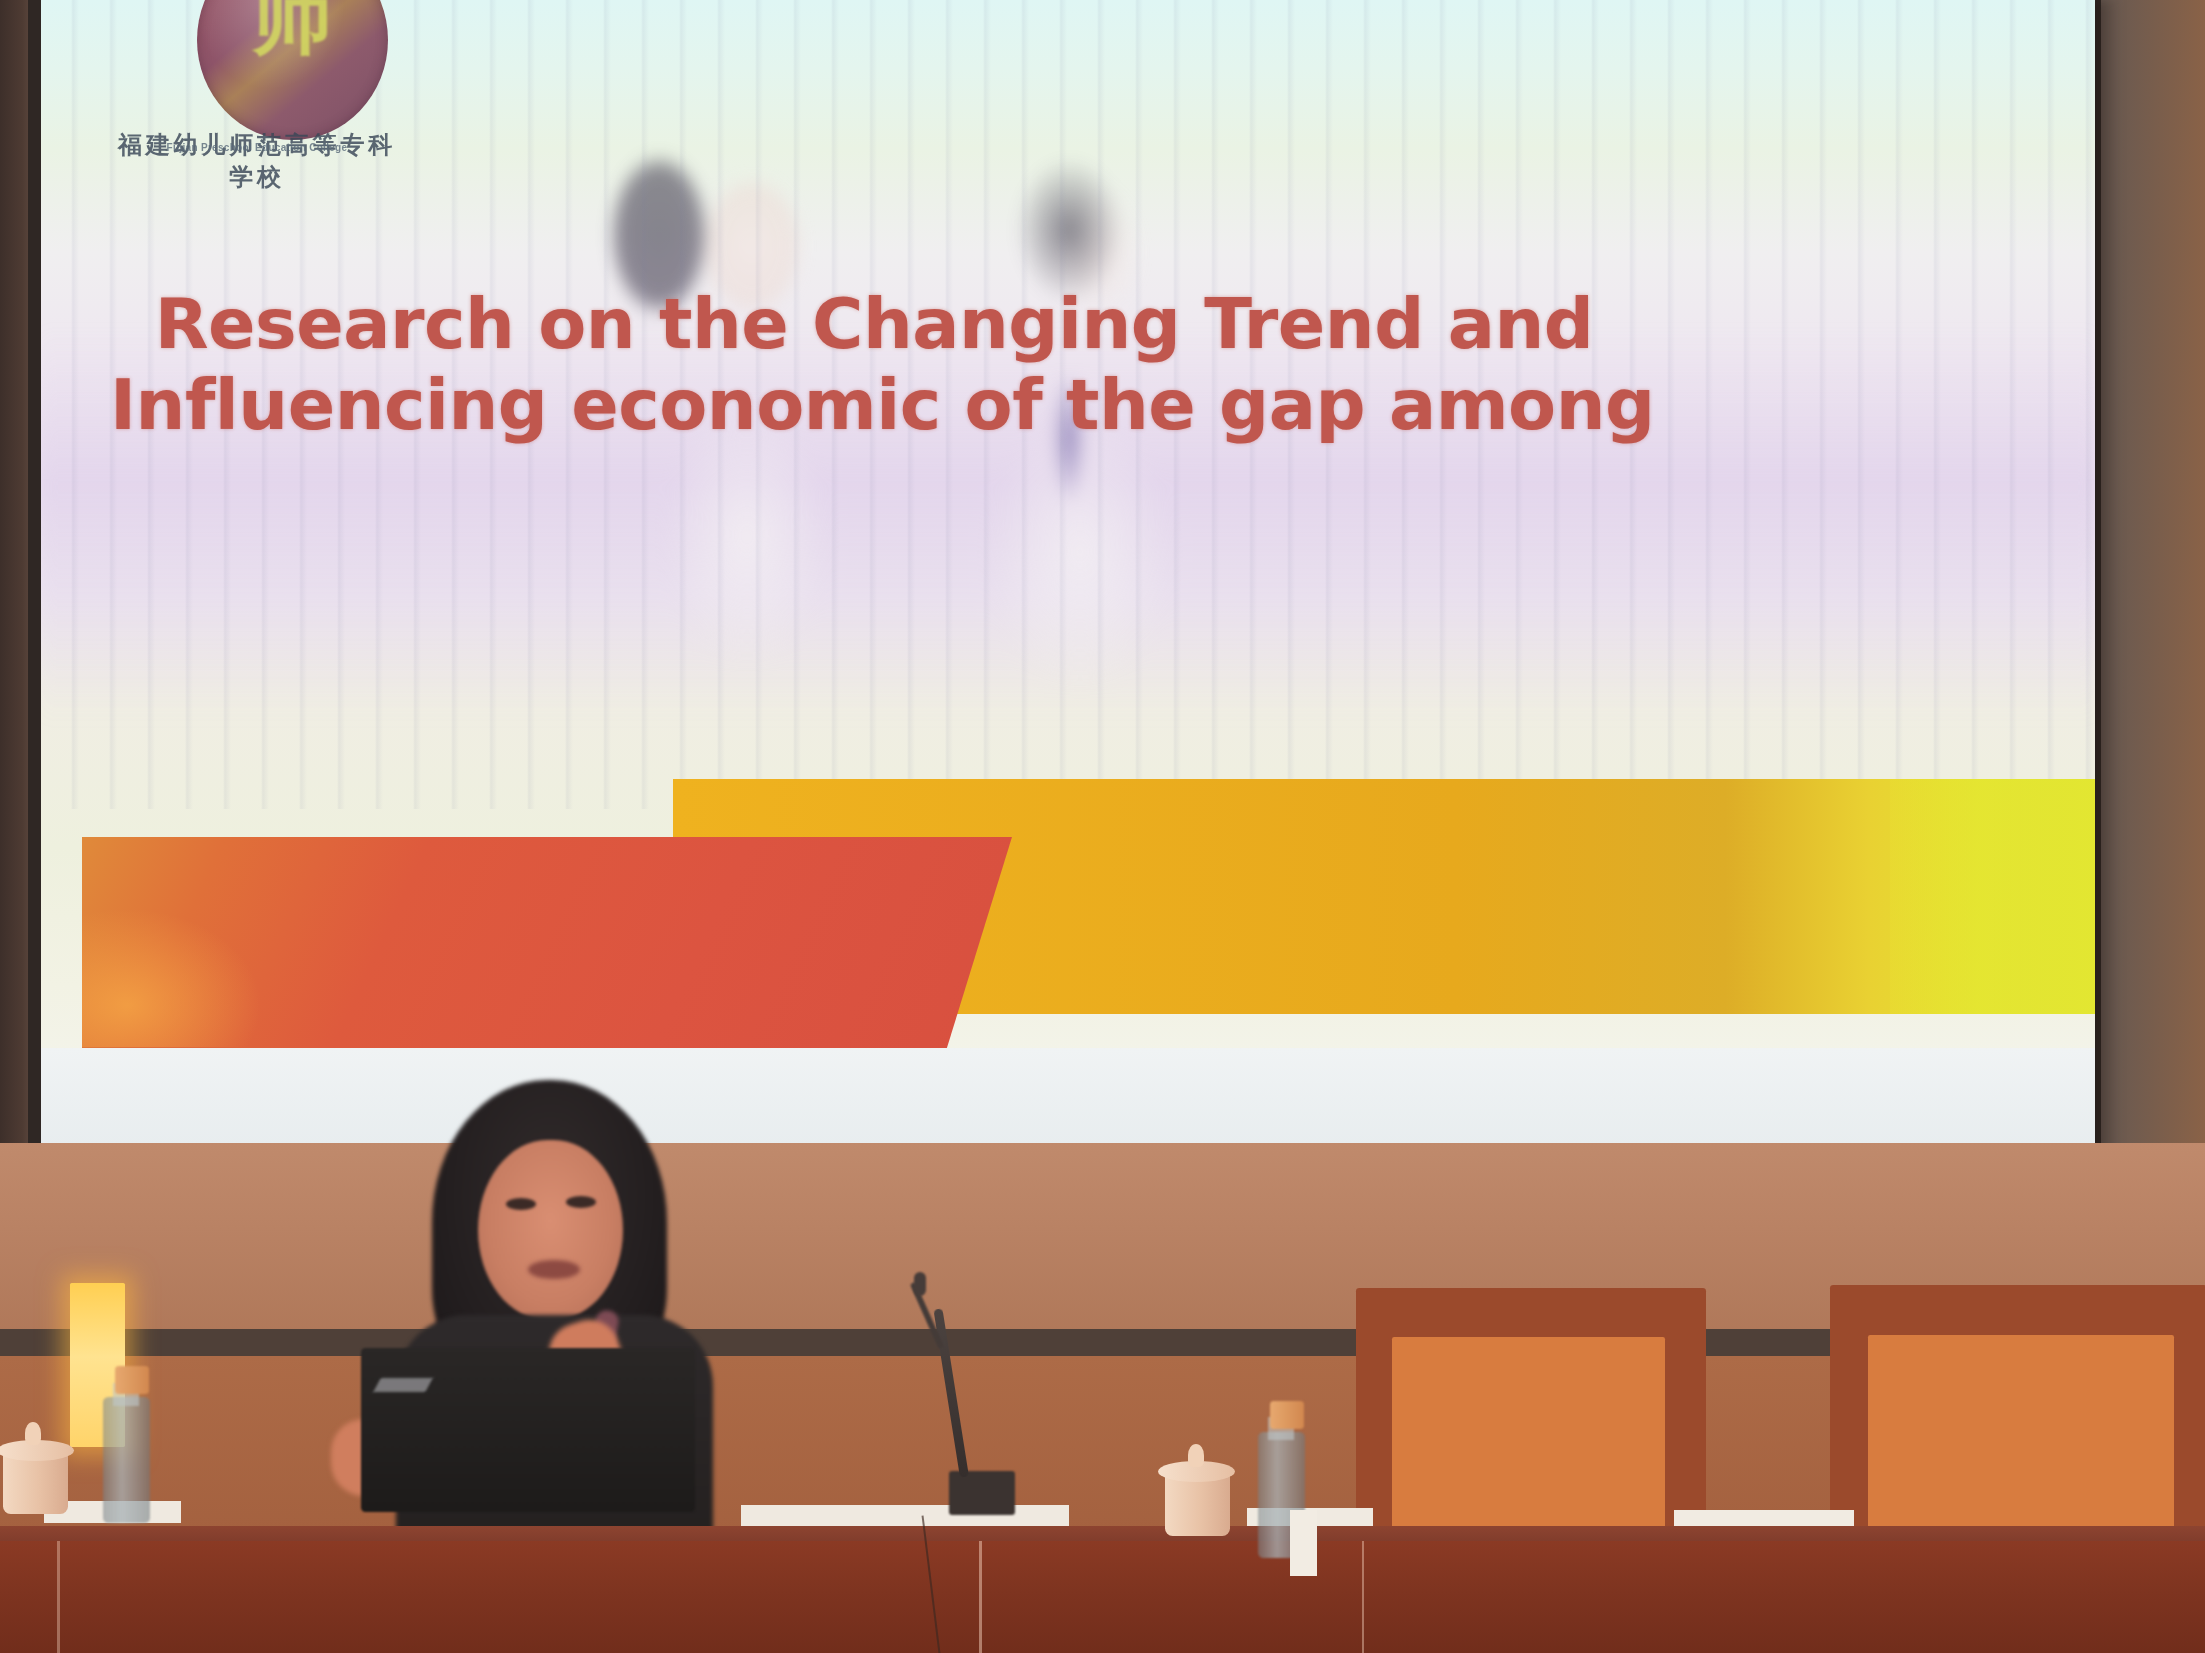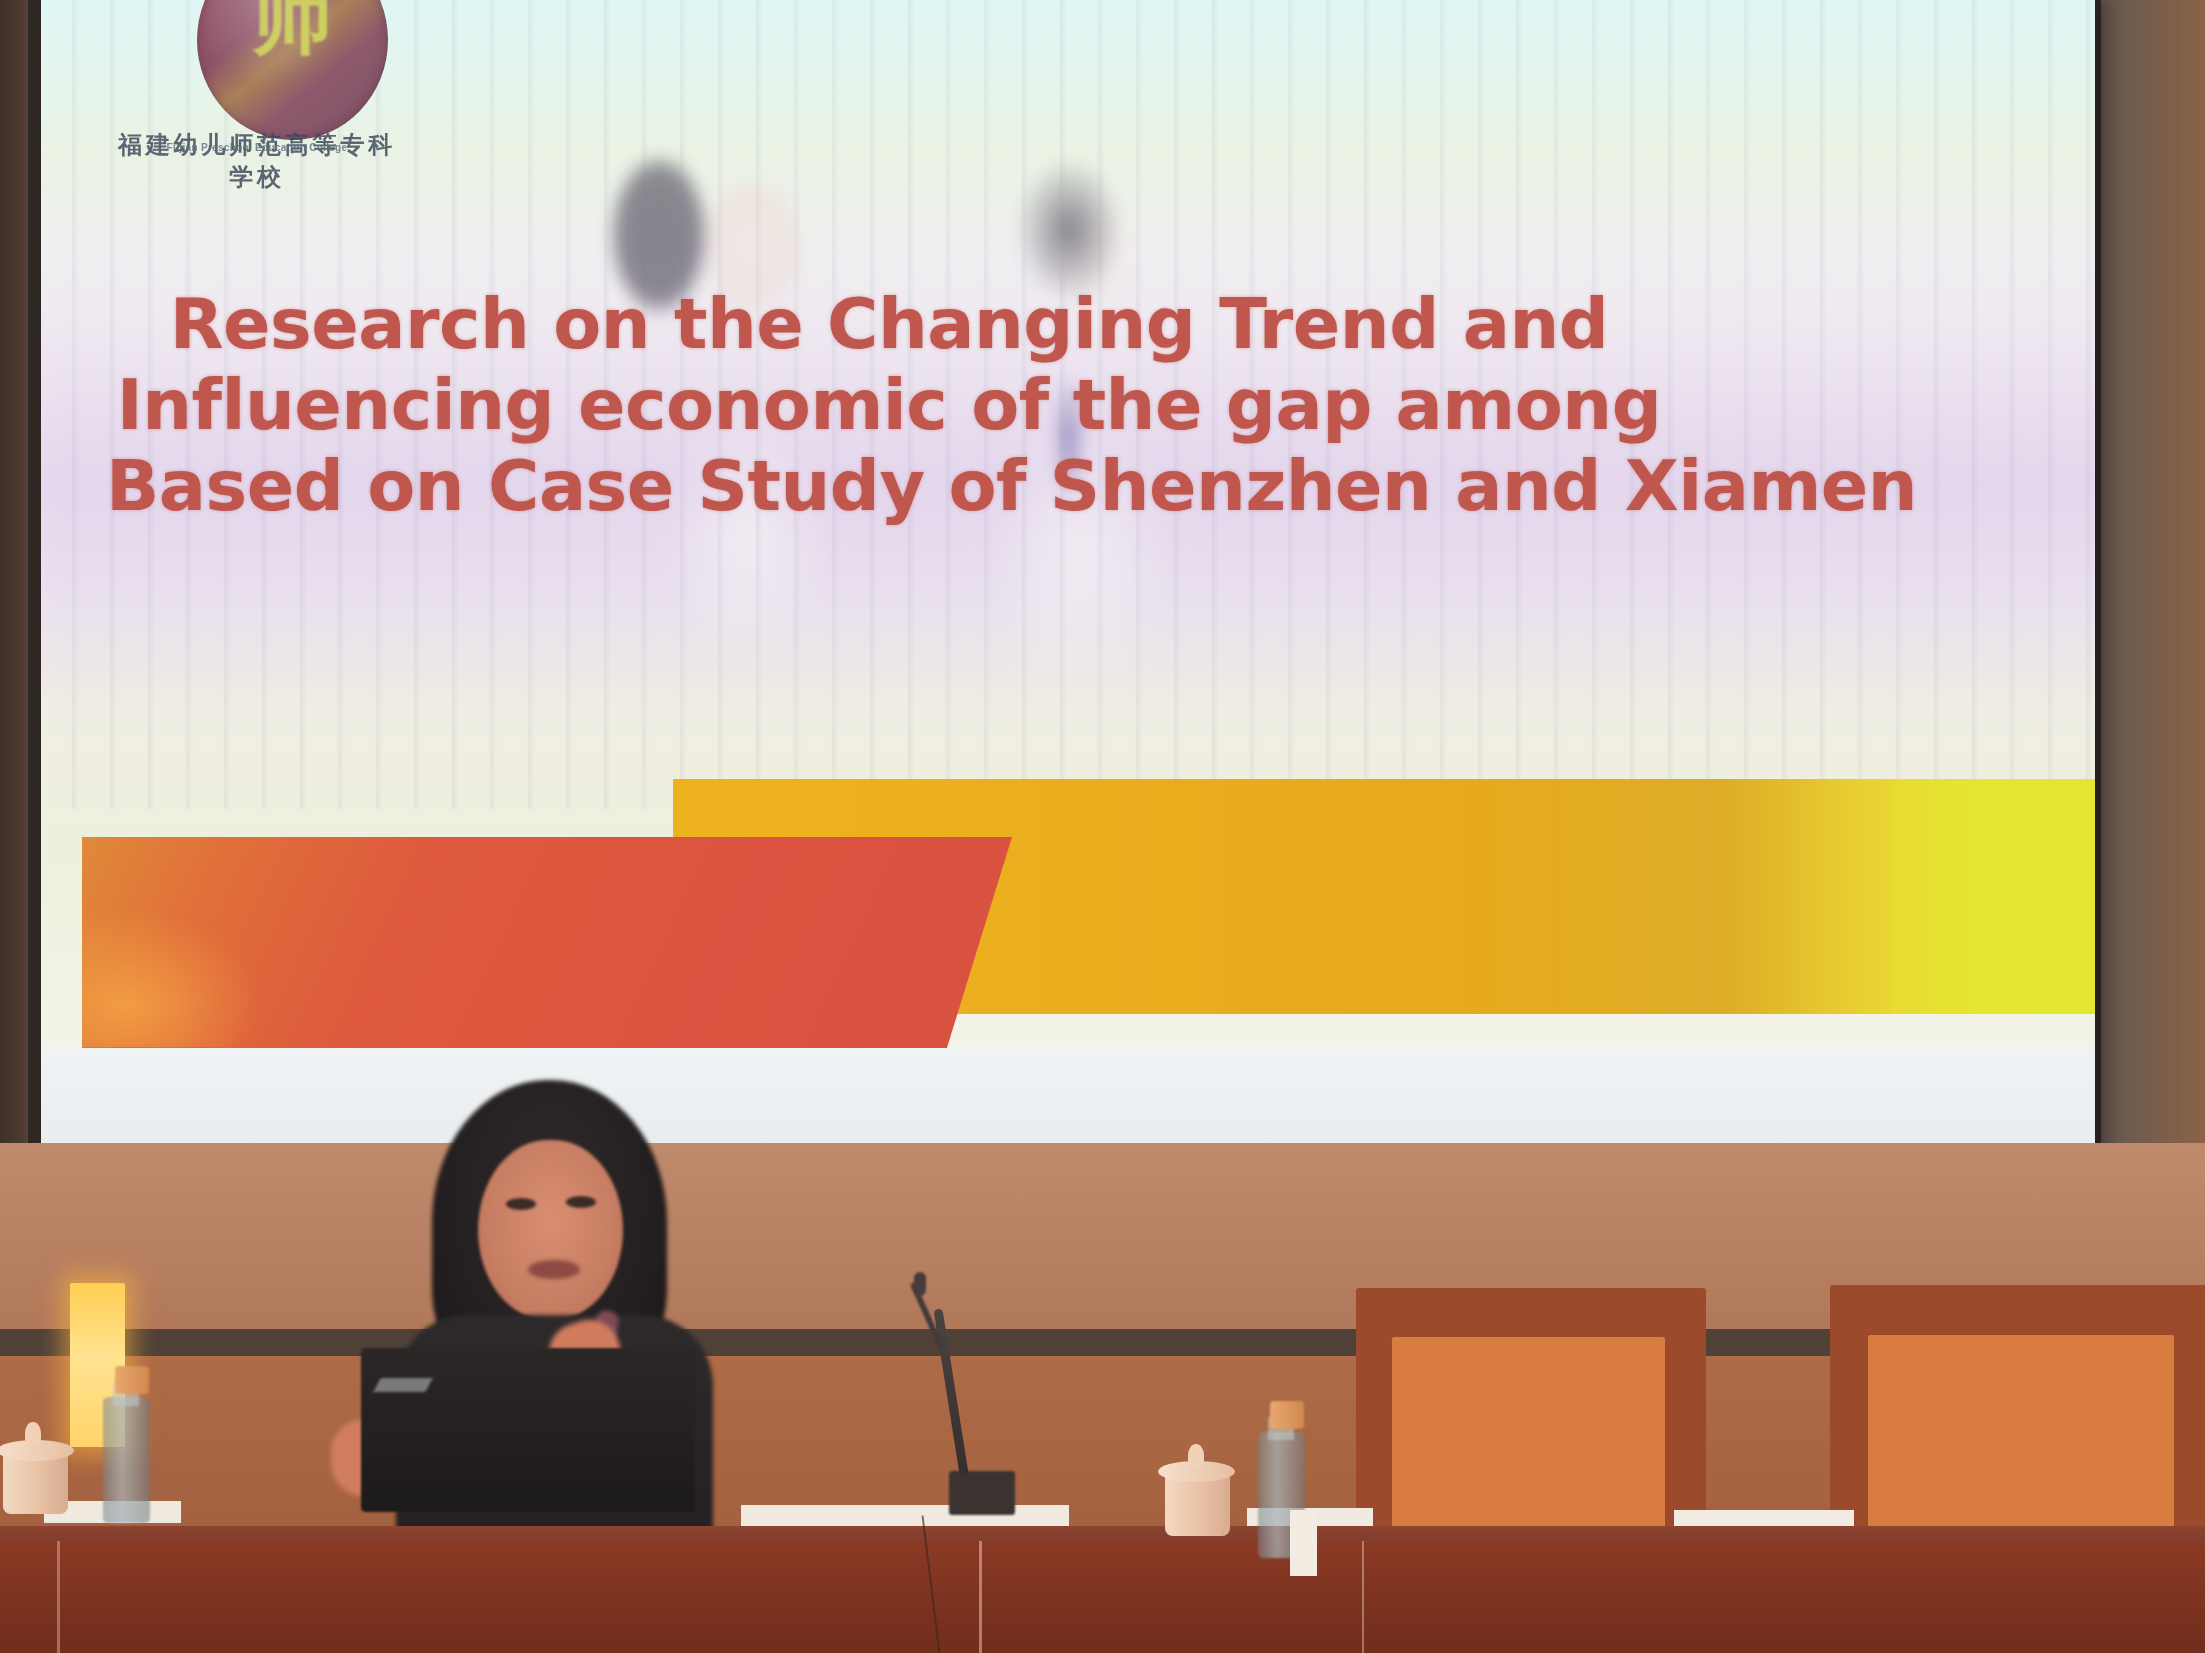--- a/index.html
+++ b/index.html
@@ -76,24 +76,24 @@
                 text-align:center; font-family:"DejaVu Sans", sans-serif;
                 filter:blur(1px); opacity:.85; }
   .logo-cn  { position:absolute; left:30px; top:167px; width:284px; text-align:center;
               font-size:24px; letter-spacing:3.8px; color:#3b4858; font-weight:bold;
               font-family:"DejaVu Sans", sans-serif; filter:blur(0.4px); opacity:.82; }
   .logo-en  { position:absolute; left:30px; top:180px; width:284px; text-align:center;
               font-size:10px; letter-spacing:0.3px; color:#5a6b7a; font-weight:bold;
               filter:blur(0.5px); opacity:.8; }
 
   
-  .title { position:absolute; left:16px; top:284px; width:1664px; text-align:center;
+  .title { position:absolute; left:1px; top:284px; width:1664px; text-align:center;
            color:#c0574e; font-size:70px; font-weight:bold; line-height:1.16;
            letter-spacing:-0.5px; text-shadow:0 0 3.8px rgba(192,87,78,.45);
-           font-family:"DejaVu Sans", sans-serif; padding:0 49px; }
+           font-family:"DejaVu Sans", sans-serif; padding:0 68px; }
   .title .ln { display:block; white-space:nowrap; }
 
   
   .gold-band { position:absolute; left:632px; top:779px; width:1422px; height:235px;
                background:linear-gradient(to right,#efb21f 0%, #e7a91d 55%, #ddad27 74%,
                                                   #e9d132 84%, #e3e233 92%, #dbd938 100%); }
   .gold-band-hi { position:absolute; left:1849px; top:779px; width:205px; height:235px;
                   background:linear-gradient(to right, rgba(235,232,45,.25), rgba(228,233,48,.85));}
 
   
@@ -234,21 +234,20 @@
       <div class="logo-leaf"></div>
       <div class="logo-seal"></div>
       <div class="logo-glyph">师</div>
       <div class="logo-cn">福建幼儿师范高等专科学校</div>
       <div class="logo-en">Fujian Preschool Education College</div>
     </div>
 
     <div class="title">
       <span class="ln">Research on the Changing Trend and</span>
       <span class="ln">Influencing economic of the gap among</span>
-      <span class="ln">Based on Case Study of Shenzhen and Xiamen</span>
     </div>
 
     <div class="gold-band"></div>
     <div class="gold-band-hi"></div>
 
     <div class="red-banner"></div>
     <div class="red-banner-glow"></div>
 
     <div class="white-strip"></div>
   </div>

